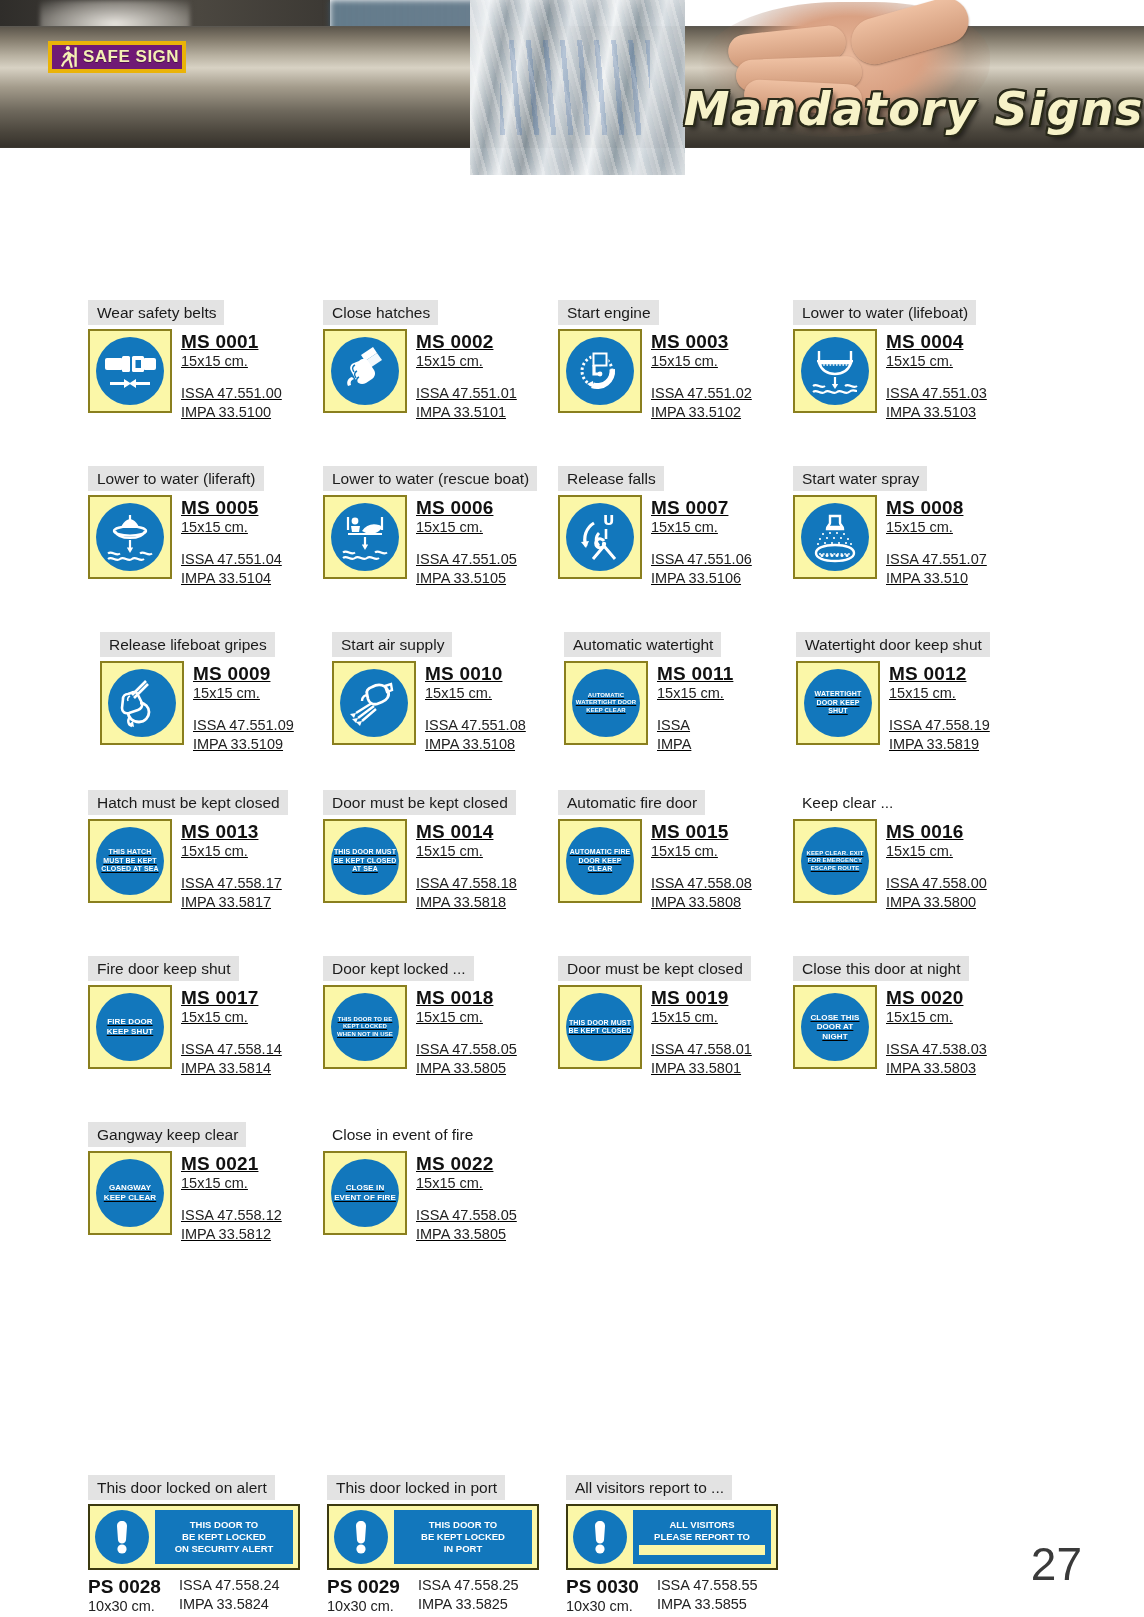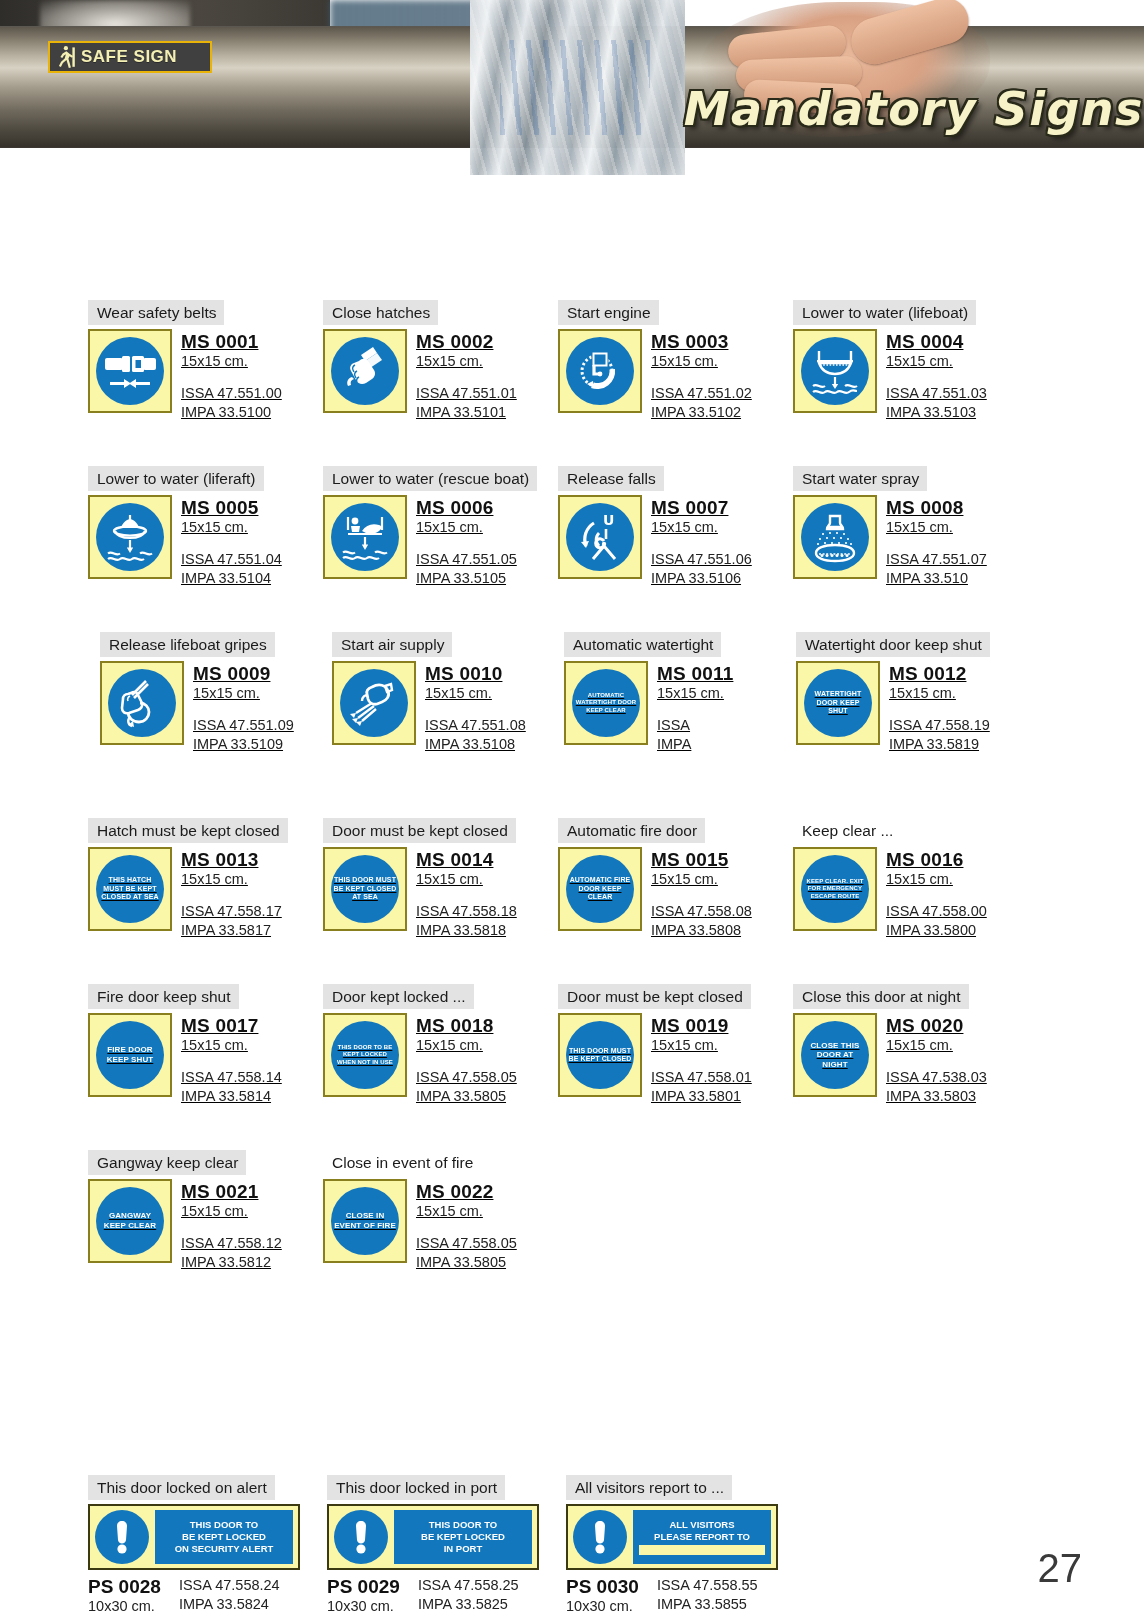--- a/index.html
+++ b/index.html
@@ -66,22 +66,22 @@
     background:linear-gradient(to right, rgba(60,90,110,.8), rgba(30,60,85,.65));
     filter:blur(3px);
   }
   .banner .white-blob{
     position:absolute;left:40px;top:0px;width:150px;height:48px;
     background:radial-gradient(ellipse at center,#e9e6e0 0%, rgba(220,216,208,.5) 60%, rgba(0,0,0,0) 100%);
     filter:blur(2px);
   }
 
   .logo{
-    position:absolute;left:48px;top:41px;width:164px;height:32px;
-    background:#404040;border:2px solid #eab308;
+    position:absolute;left:48px;top:41px;width:138px;height:32px;
+    background:#701a75;border:4px solid #eab308;
     display:flex;align-items:center;gap:4px;padding-left:5px;
     box-sizing:border-box;z-index:5;
   }
   .logo .runner{width:22px;height:24px;position:relative;flex:0 0 auto;}
   .logo .logo-text{
     color:#f4f0b4;font-family:"Liberation Sans", sans-serif;
     font-weight:bold;font-size:17px;letter-spacing:.5px;
     text-shadow:0 1px 0 rgba(0,0,0,.35);
   }
   .banner-title{
@@ -154,21 +154,21 @@
     padding:0 2px;box-sizing:border-box;
   }
   .ps-blank{width:94%;height:10px;background:#fbf7a8;margin-top:2px;}
   .ps-meta{display:flex;gap:18px;margin-top:6px;}
   .ps-left .pscode{font-size:19px;font-weight:bold;color:#111;line-height:21px;}
   .ps-left .pssize{font-size:14.5px;color:#222;line-height:19px;}
   .ps-right .ref{font-size:14.5px;color:#222;line-height:19px;}
 
   .pageno{
     position:absolute;right:62px;bottom:26px;
-    font-size:40px;color:#3a3a3a;font-family:"Liberation Sans", sans-serif;
+    font-size:46px;color:#3a3a3a;font-family:"Liberation Sans", sans-serif;
   }
 </style>
 </head>
 <body>
 
 <div class="banner">
   <div class="dark-left"></div>
   <div class="white-blob"></div>
   <div class="blur-top"></div>
   <div class="pipe"></div>
@@ -416,21 +416,21 @@
          <div class="meta">
            <div class="code">MS 0008</div>
            <div class="size">15x15 cm.</div>
            <div class="refs">
              <div class="ref">ISSA 47.551.07</div>
              <div class="ref">IMPA 33.510</div>
            </div>
          </div>
        </div></div>
       </div>
-      <div class="row" style="margin-bottom: 64px; padding-left: 12px;">
+      <div class="row" style="margin-bottom: 36px; padding-left: 12px;">
         <div class="cell"><div class="cap">Release lifeboat gripes</div>
        <div class="item">
          <div class="sign">
            <div class="disc">
                 <svg viewBox="0 0 60 60" width="60" height="60">
     <path d="M34 8 20 22" stroke="#fff" stroke-width="2.6"></path>
     <path d="M36 11 22 25" stroke="#fff" stroke-width="2.6"></path>
     <path d="M19 20c3-2 6-1 7 2l4 8c1 3-1 6-4 7l-9 3c-4 1-7-1-7-5l1-9c0-3 2-5 5-5z" fill="none" stroke="#fff" stroke-width="2.6"></path>
     <path d="M18 23c-2 1-3 3-2 5" stroke="#fff" stroke-width="1.6" fill="none"></path>
     <path d="M28 30c5 0 9 4 9 9s-4 10-10 10-11-4-11-10" fill="none" stroke="#fff" stroke-width="2.8"></path>

